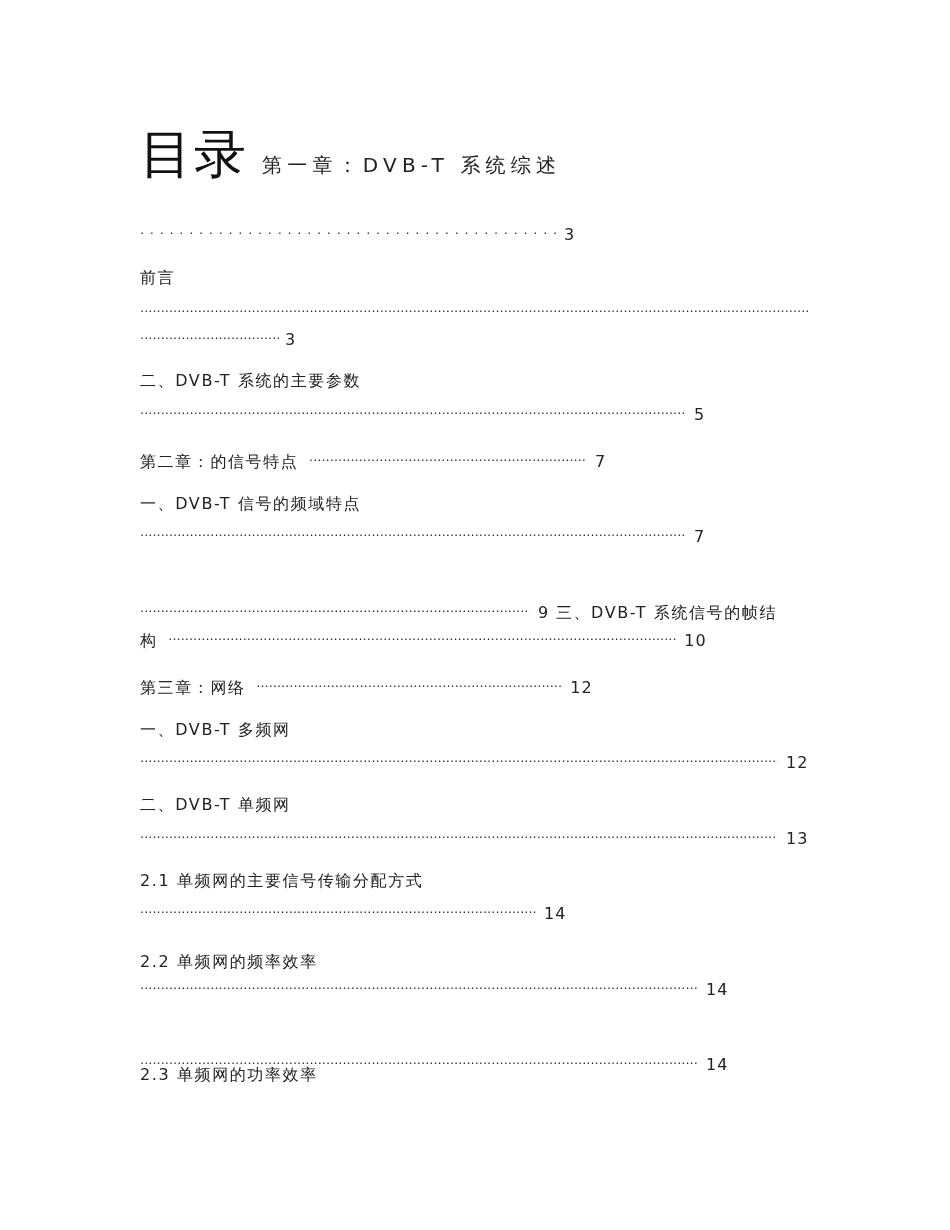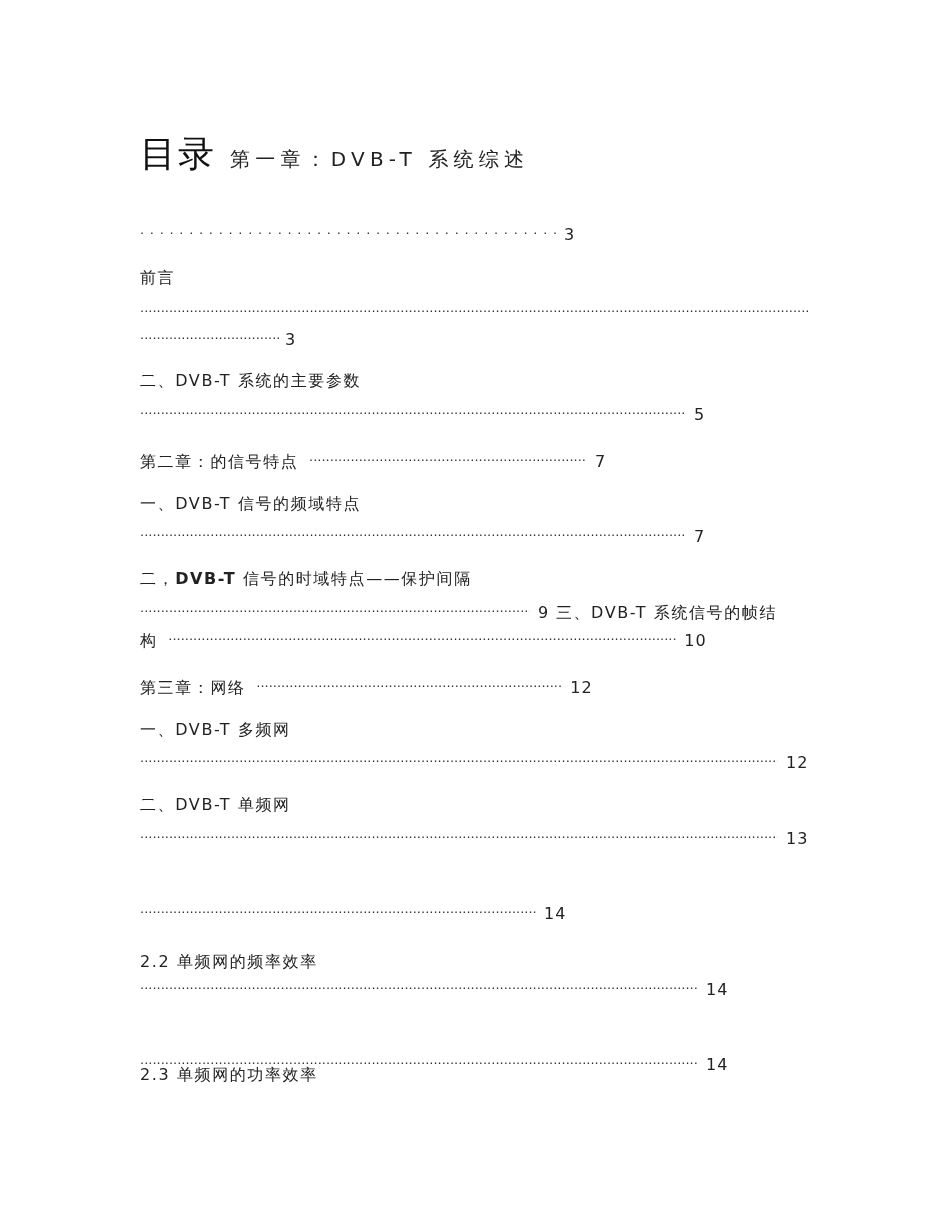--- a/index.html
+++ b/index.html
@@ -20,21 +20,21 @@
     left: 0; top: 0;
     width: 950px; height: 1230px;
   }
   .title-row {
     position: absolute;
     left: 140px;
     top: 128px;
     white-space: nowrap;
   }
   .big-title {
-    font-size: 36px;
+    font-size: 52px;
     line-height: 52px;
     letter-spacing: 2px;
     color: #111;
     vertical-align: baseline;
   }
   .chapter1 {
     font-size: 20px;
     letter-spacing: 5.2px;
     margin-left: 14px;
     color: #222;
@@ -105,23 +105,20 @@
     <span class="dots" style="width:278px; margin-left:4px;">....................................................................................................</span><span class="pg">7</span>
   </div>
 
   <div class="line" style="top:494px;">
     <span>一、DVB-T 信号的频域特点</span>
   </div>
   <div class="line" style="top:522px;">
     <span class="dots" style="width:546px;">........................................................................................................................................................................................................</span><span class="pg">7</span>
   </div>
 
-  <div class="line" style="top:569px;">
-    <span>二，</span><span class="bold">DVB-T</span><span> 信号的时域特点——保护间隔</span>
-  </div>
   <div class="line" style="top:598px;">
     <span class="dots" style="width:390px;">......................................................................................................................................................</span><span class="pg">9</span>
     <span style="">三、DVB-T 系统信号的帧结</span>
   </div>
   <div class="line" style="top:626px;">
     <span>构</span>
     <span class="dots" style="width:508px; margin-left:4px;">........................................................................................................................................................................................................</span><span class="pg">10</span>
   </div>
 
   <div class="line" style="top:673px;">
@@ -136,20 +133,23 @@
     <span class="dots" style="width:638px;">............................................................................................................................................................................................................................</span><span class="pg">12</span>
   </div>
 
   <div class="line" style="top:795px;">
     <span>二、DVB-T 单频网</span>
   </div>
   <div class="line" style="top:824px;">
     <span class="dots" style="width:638px;">............................................................................................................................................................................................................................</span><span class="pg">13</span>
   </div>
 
+  <div class="line" style="top:871px;">
+    <span>2.1 单频网的主要信号传输分配方式</span>
+  </div>
   <div class="line" style="top:899px;">
     <span class="dots" style="width:396px;">......................................................................................................................................................</span><span class="pg">14</span>
   </div>
 
   <div class="line" style="top:946px;margin-top:6px;">
     <span>2.2 单频网的频率效率</span>
   </div>
   <div class="line" style="top:975px;">
     <span class="dots" style="width:558px;">........................................................................................................................................................................................................</span><span class="pg">14</span>
   </div>

